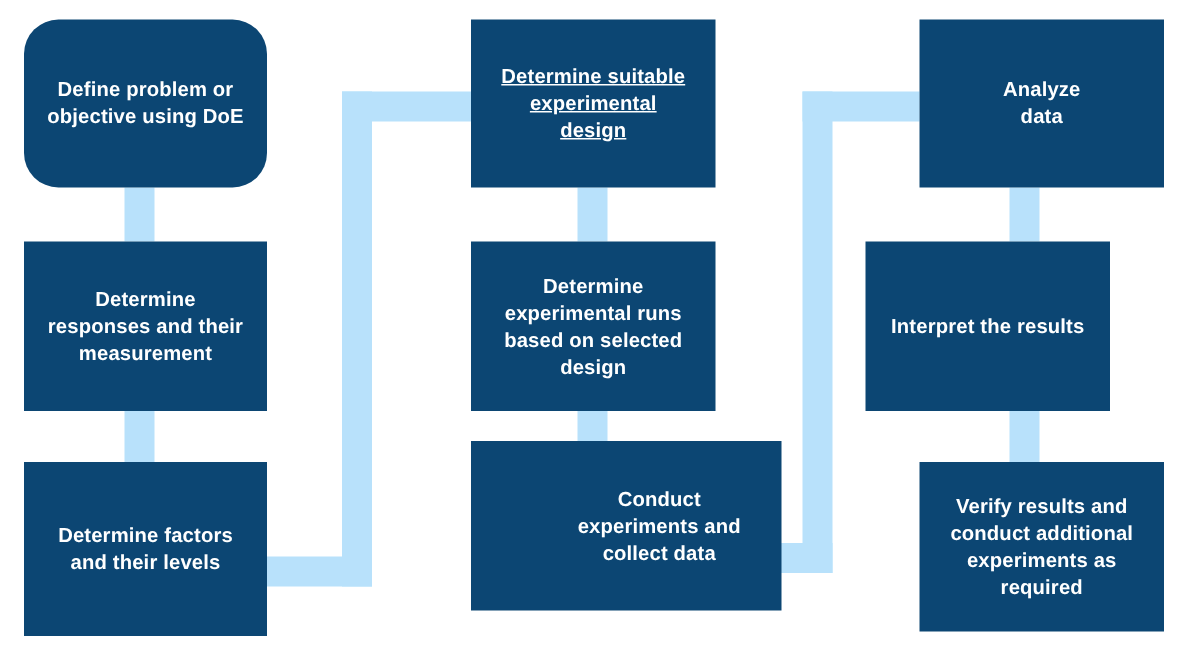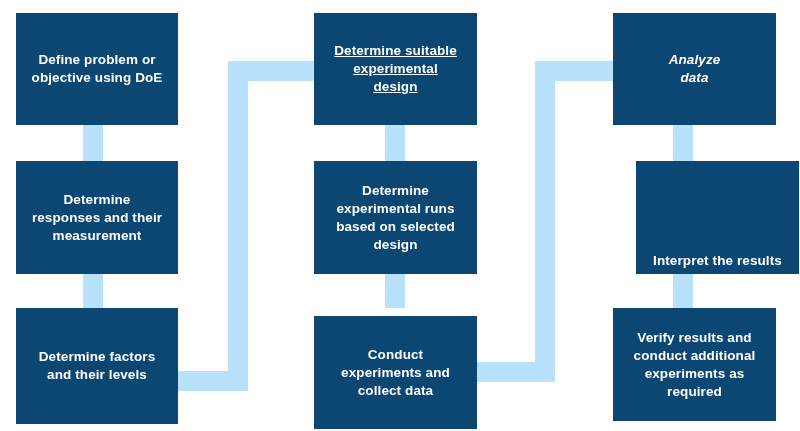--- a/index.html
+++ b/index.html
@@ -39,28 +39,28 @@
     padding: 4px;
     letter-spacing: 0.1px;
   }
   .seg {
     position: absolute;
     background: var(--connector);
     z-index: 1;
   }
 
   
-  .b1 { left: 16px;  top: 13px;  width: 162px; height: 112px; }
+  .b1 { left: 16px;  top: 13px;  width: 162px; height: 112px; border-radius: 23px; }
   .b2 { left: 16px;  top: 161px; width: 162px; height: 113px; }
   .b3 { left: 16px;  top: 308px; width: 162px; height: 116px; }
   .b4 { left: 314px; top: 13px;  width: 163px; height: 112px; text-decoration: underline; }
   .b5 { left: 314px; top: 161px; width: 163px; height: 113px; }
-  .b6 { left: 314px; top: 316px; width: 163px; height: 113px; }
-  .b7 { left: 613px; top: 13px;  width: 163px; height: 112px; font-style: italic; }
-  .b8 { left: 636px; top: 161px; width: 163px; height: 113px; align-items: flex-end; }
+  .b6 { left: 314px; top: 294px; width: 163px; height: 113px; padding-left: 44px; }
+  .b7 { left: 613px; top: 13px;  width: 163px; height: 112px; }
+  .b8 { left: 577px; top: 161px; width: 163px; height: 113px; }
   .b9 { left: 613px; top: 308px; width: 163px; height: 113px; }
 
   
   .s-v12 { left: 83px;  top: 125px; width: 20px; height: 36px; }
   .s-v23 { left: 83px;  top: 274px; width: 20px; height: 34px; }
   .s-v45 { left: 385px; top: 125px; width: 20px; height: 36px; }
   .s-v56 { left: 385px; top: 274px; width: 20px; height: 34px; }
   .s-v78 { left: 673px; top: 125px; width: 20px; height: 36px; }
   .s-v89 { left: 673px; top: 274px; width: 20px; height: 34px; }
 

